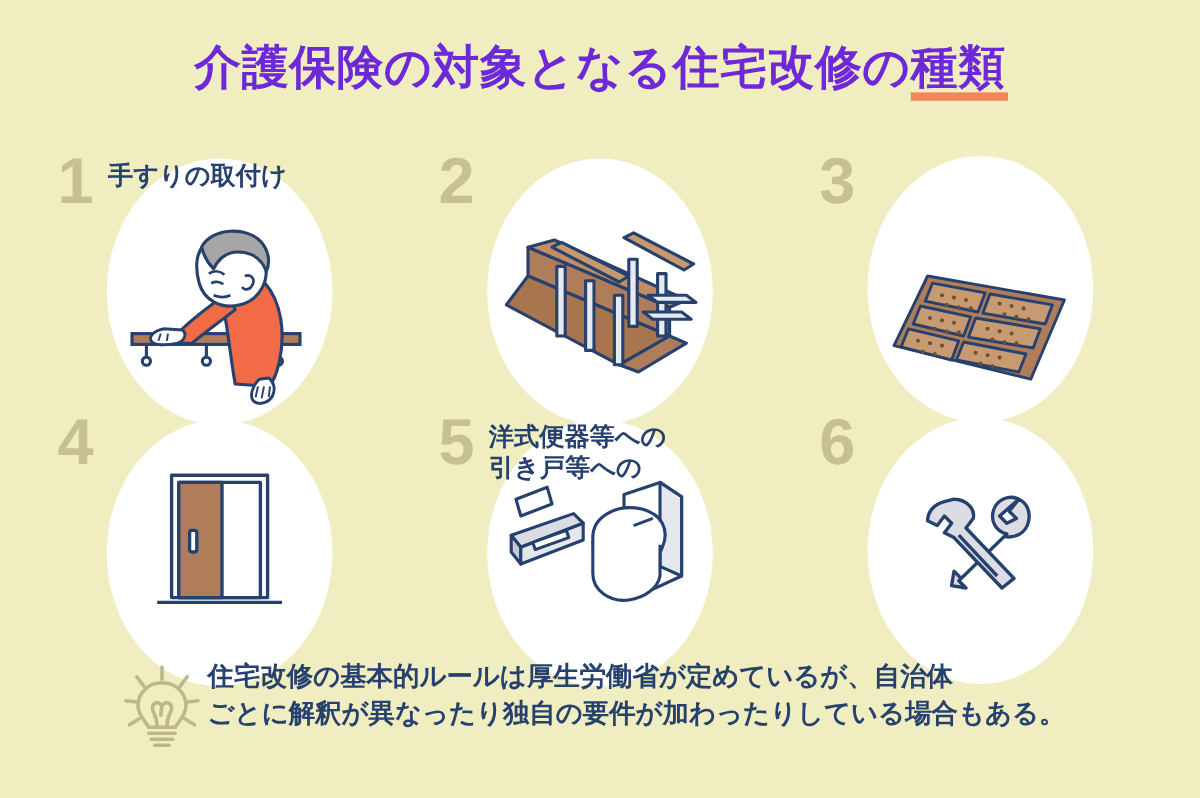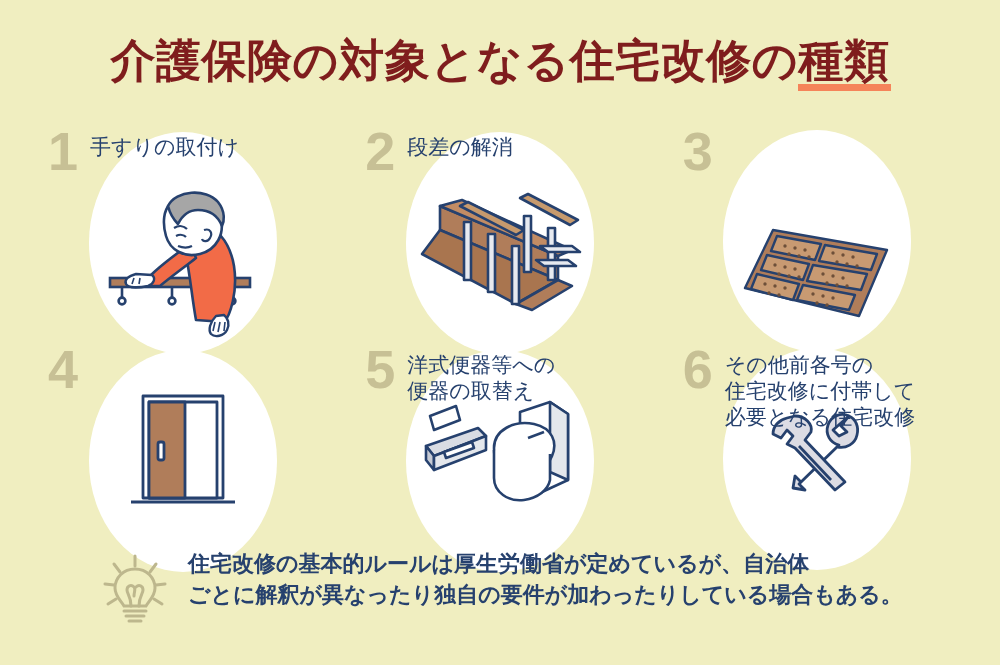--- a/index.html
+++ b/index.html
@@ -23,23 +23,23 @@
   
   .title-wrap {
     position: absolute;
     top: 36px;
     left: 0;
     width: 1000px;
     text-align: center;
   }
   .title {
     display: inline-block;
-    font-size: 45px;
+    font-size: 39px;
     font-weight: bold;
-    color: #7f1d1d;
+    color: #6d28d9;
     letter-spacing: 0.5px;
     line-height: 1.1;
     white-space: nowrap;
     text-align: center;
   }
   .title .hl {
     position: relative;
     display: inline-block;
   }
   .title .hl::after {
@@ -89,21 +89,21 @@
     z-index: 2;
     font-family: "Liberation Sans", "DejaVu Sans", sans-serif;
   }
   .label {
     position: absolute;
     top: 16px;
     left: 66px;
     z-index: 3;
     color: #26416E;
     font-size: 21px;
-    font-weight: normal;
+    font-weight: bold;
     line-height: 1.24;
     white-space: pre-line;
     letter-spacing: 0px;
   }
   .art {
     position: absolute;
     left: 50%;
     transform: translateX(-50%);
     z-index: 2;
   }
@@ -117,21 +117,21 @@
   .art-6 { top: 70px; }
 
   
   .foot {
     position: absolute;
     left: 100px;
     top: 546px;
     width: 830px;
     display: flex;
     align-items: flex-start;
-    gap: 18px;
+    gap: 3px;
   }
   .bulb {
     flex: 0 0 auto;
     margin-top: 6px;
   }
   .foot-text {
     color: #26416E;
     font-size: 22px;
     font-weight: bold;
     line-height: 1.42;
@@ -189,21 +189,20 @@
           <path d="M76 58 c5 -3 10 -2 13 1" fill="none" stroke="#26416E" stroke-width="2.2"></path>
           <path d="M78 66 c4 -2 8 -1 10 1" fill="none" stroke="#26416E" stroke-width="2.2"></path>
           <path d="M80 76 c5 2 10 2 14 0" fill="none" stroke="#26416E" stroke-width="2.2"></path>
         </svg>
       </div>
     </div>
 
     <div class="card">
       <div class="ellipse"></div>
       <div class="num">2</div>
-      <div class="label">段差の解消</div>
       <div class="art art-2">
         <svg width="176" height="160" viewBox="0 0 176 160">
           <g stroke="#26416E" stroke-width="2.6" stroke-linejoin="round">
 
             <polygon points="28,36 146,86 146,110 28,60" fill="#B07D5A"></polygon>
             <polygon points="28,60 146,110 104,134 10,84" fill="#A9754F"></polygon>
             <polygon points="28,36 50,30 160,80 146,86" fill="#C28C64"></polygon>
 
             <polygon points="104,134 146,110 160,116 120,140" fill="#B07D5A"></polygon>
 
@@ -305,21 +304,21 @@
             <line x1="14" y1="112" x2="118" y2="112"></line>
           </g>
         </svg>
       </div>
     </div>
 
     <div class="card">
       <div class="ellipse"></div>
       <div class="num">5</div>
       <div class="label">洋式便器等への
-便器の取替え</div>
+引き戸等への</div>
       <div class="art art-5">
         <svg width="168" height="120" viewBox="0 0 168 120">
           <g stroke="#26416E" stroke-width="2.6" stroke-linejoin="round">
 
             <polygon points="14,22 40,12 44,26 18,36" fill="#ffffff"></polygon>
             <polygon points="10,52 62,34 70,42 18,62" fill="#D9DCE3"></polygon>
             <polygon points="10,52 18,62 18,76 10,66" fill="#C6CAD4"></polygon>
             <polygon points="18,62 70,42 70,56 18,76" fill="#E4E7EC"></polygon>
             <polygon points="28,58 56,48 58,54 30,64" fill="#ffffff"></polygon>
 
@@ -332,23 +331,20 @@
             <path d="M78 56 L78 84 C78 98 92 108 108 106 C122 104 132 96 134 86 L134 60" fill="#ffffff"></path>
             <line x1="112" y1="44" x2="128" y2="38"></line>
           </g>
         </svg>
       </div>
     </div>
 
     <div class="card wide">
       <div class="ellipse"></div>
       <div class="num">6</div>
-      <div class="label">その他前各号の
-住宅改修に付帯して
-必要となる住宅改修</div>
       <div class="art art-6">
         <svg width="120" height="104" viewBox="0 0 120 104">
           <g stroke="#26416E" stroke-width="2.8" stroke-linejoin="round" fill="#DCDCE4">
 
             <path d="M92 10 C84 6 74 10 71 19 C68 28 73 37 82 39 L44 76 L38 70 L36 82 L48 84 L42 78 L80 41
                      C89 43 98 38 100 29 C102 21 99 13 92 10 L84 20 L90 26 L82 30 L76 24 Z"></path>
 
             <path d="M30 12 C22 14 16 20 16 28 L24 32 L30 24 L36 30 L30 38 L38 42 L78 84 L88 76 L48 34
                      L54 26 C56 18 48 10 38 10 Z"></path>
             <line x1="42" y1="40" x2="74" y2="74"></line>

